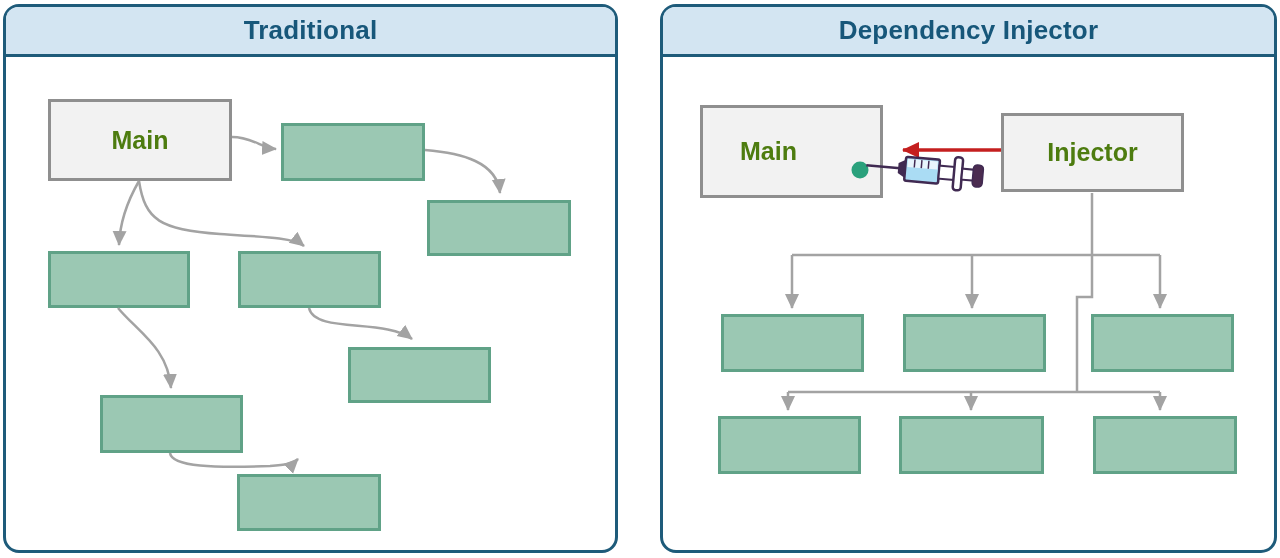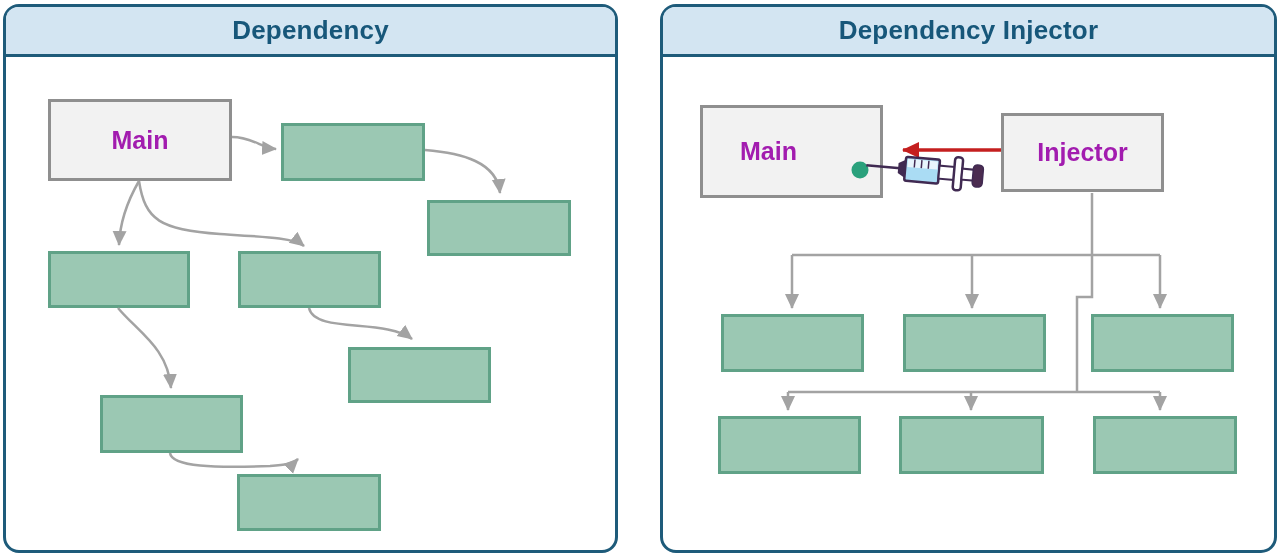--- a/index.html
+++ b/index.html
@@ -34,37 +34,37 @@
   }
   .panel-title{
     color:var(--header-text);font-size:26px;font-weight:bold;letter-spacing:0.2px;
   }
   .node{
     position:absolute;box-sizing:border-box;z-index:2;
     display:flex;align-items:center;justify-content:center;
   }
   .root-node{
     background:var(--root-fill);border:3px solid var(--root-border);
-    font-size:25px;font-weight:bold;color:#a21caf;
+    font-size:25px;font-weight:bold;color:#4d7c0f;
   }
   .dep-node{
     background:var(--node-fill);border:3px solid var(--node-border);
   }
   svg.overlay{
     position:absolute;left:0;top:0;z-index:3;pointer-events:none;
   }
 </style>
 </head>
 <body>
 
 <div class="stage">
 
   <div class="panel panel-left">
     <div class="panel-header">
-      <span class="panel-title">Dependency</span>
+      <span class="panel-title">Traditional</span>
     </div>
   </div>
 
   <div class="panel panel-right">
     <div class="panel-header">
       <span class="panel-title">Dependency Injector</span>
     </div>
   </div>
 
   <div class="node root-node" style="left:48px;top:99px;width:184px;height:82px;">
@@ -74,21 +74,21 @@
   <div class="node dep-node" style="left:427px;top:200px;width:144px;height:56px;"></div>
   <div class="node dep-node" style="left:48px;top:251px;width:142px;height:57px;"></div>
   <div class="node dep-node" style="left:238px;top:251px;width:143px;height:57px;"></div>
   <div class="node dep-node" style="left:348px;top:347px;width:143px;height:56px;"></div>
   <div class="node dep-node" style="left:100px;top:395px;width:143px;height:58px;"></div>
   <div class="node dep-node" style="left:237px;top:474px;width:144px;height:57px;"></div>
 
   <div class="node root-node" style="left:700px;top:105px;width:183px;height:93px;">
     <span style="margin-right:46px;">Main</span>
   </div>
-  <div class="node root-node" style="left:1001px;top:113px;width:163px;height:79px;">
+  <div class="node root-node" style="left:1001px;top:113px;width:183px;height:79px;">
     <span>Injector</span>
   </div>
   <div class="node dep-node" style="left:721px;top:314px;width:143px;height:58px;"></div>
   <div class="node dep-node" style="left:903px;top:314px;width:143px;height:58px;"></div>
   <div class="node dep-node" style="left:1091px;top:314px;width:143px;height:58px;"></div>
   <div class="node dep-node" style="left:718px;top:416px;width:143px;height:58px;"></div>
   <div class="node dep-node" style="left:899px;top:416px;width:145px;height:58px;"></div>
   <div class="node dep-node" style="left:1093px;top:416px;width:144px;height:58px;"></div>
 
   <svg class="overlay" width="1280" height="558" viewBox="0 0 1280 558">

